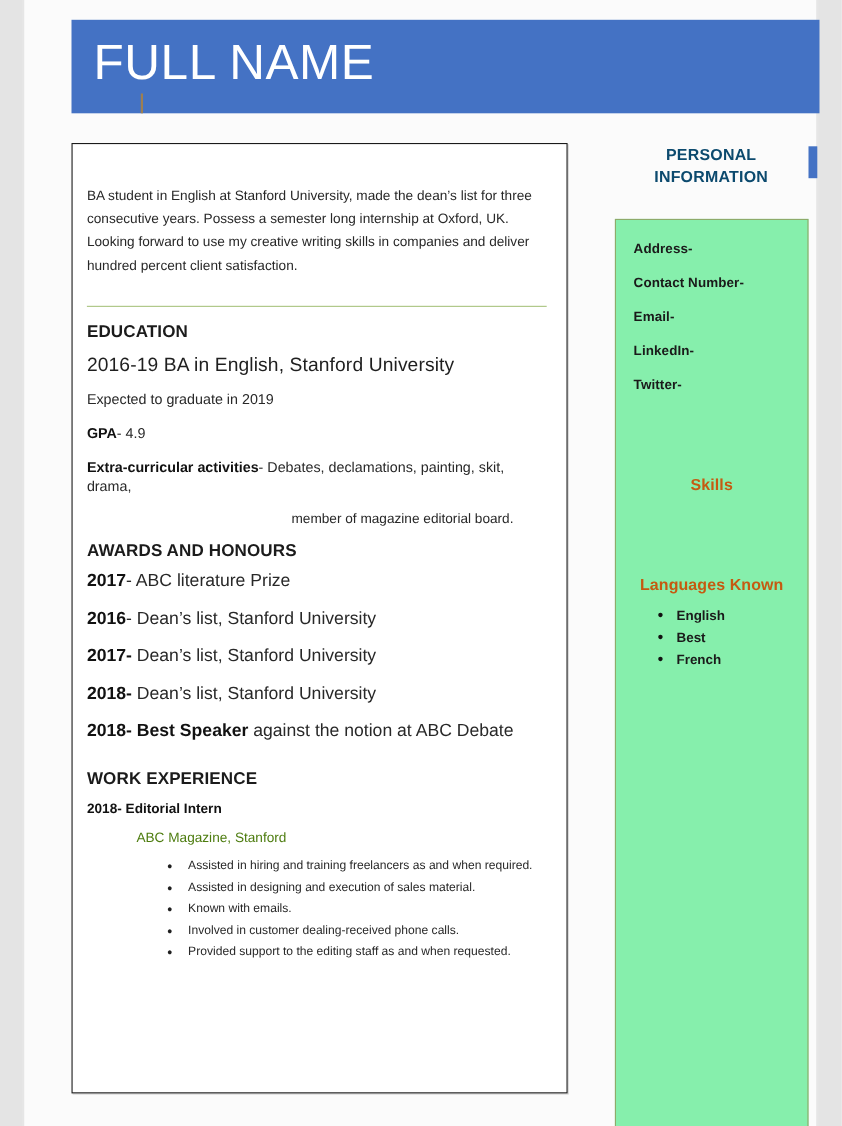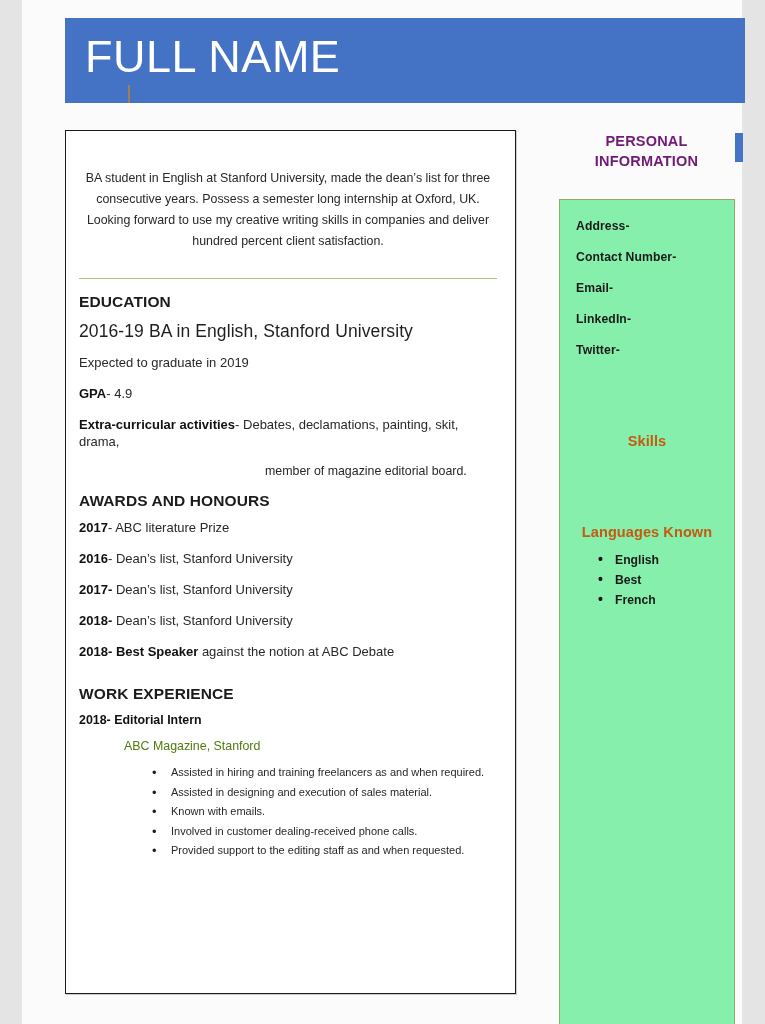--- a/index.html
+++ b/index.html
@@ -80,21 +80,20 @@
     box-shadow: 1px 1px 0 rgba(0,0,0,0.18);
   }
   #summary-block {
     padding: 37px 18px 0 13px;
   }
   .summary-text {
     font-size: 12.4px;
     line-height: 21px;
     color: #282828;
     margin: 0;
-    text-align: center;
   }
   #summary-divider {
     margin: 26px 0 0 0;
     height: 1.2px;
     background: #a9c47f;
     width: 100%;
   }
 
   .body-pad { padding: 0 14px 0 13px; }
 
@@ -120,21 +119,21 @@
   }
   .detail-line b { font-weight: 700; color: #111; }
   .continuation-line {
     font-size: 12.4px;
     color: #282828;
     margin: 0 0 12px 0;
     padding-left: 186px;
   }
 
   .award-line {
-    font-size: 13px;
+    font-size: 16px;
     color: #282828;
     margin: 0 0 16px 0;
   }
   .award-line b { font-weight: 700; color: #111; }
 
   .job-title {
     font-size: 12.4px;
     font-weight: 700;
     color: #111;
     margin: 0 0 12px 0;
@@ -167,21 +166,21 @@
     color: #1f1f1f;
   }
 
   
   #sidebar-heading {
     position: absolute;
     left: 537px;
     top: 131px;
     width: 175px;
     text-align: center;
-    color: #701a75;
+    color: #0c4a6e;
     font-size: 14.5px;
     font-weight: 700;
     line-height: 20px;
     letter-spacing: 0.2px;
   }
   #sidebar-marker {
     position: absolute;
     left: 713px;
     top: 133px;
     width: 8px;

